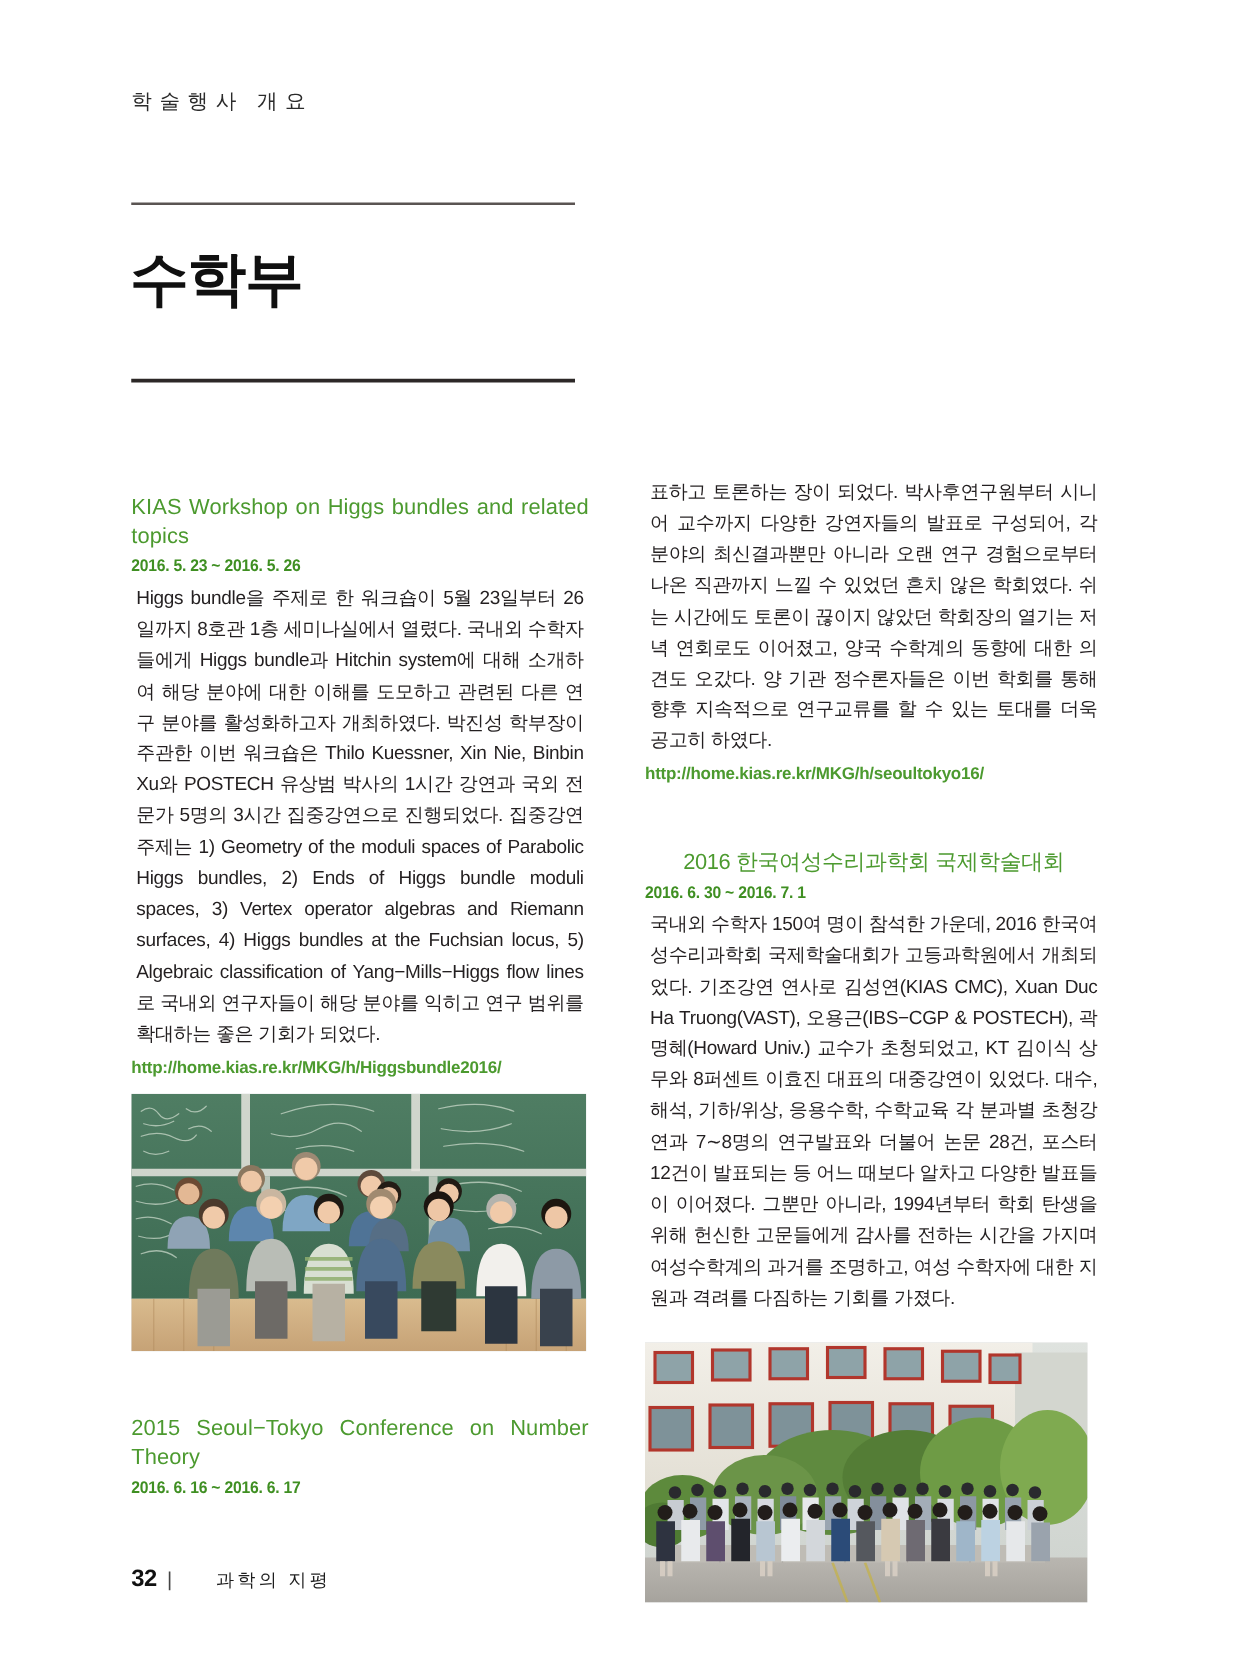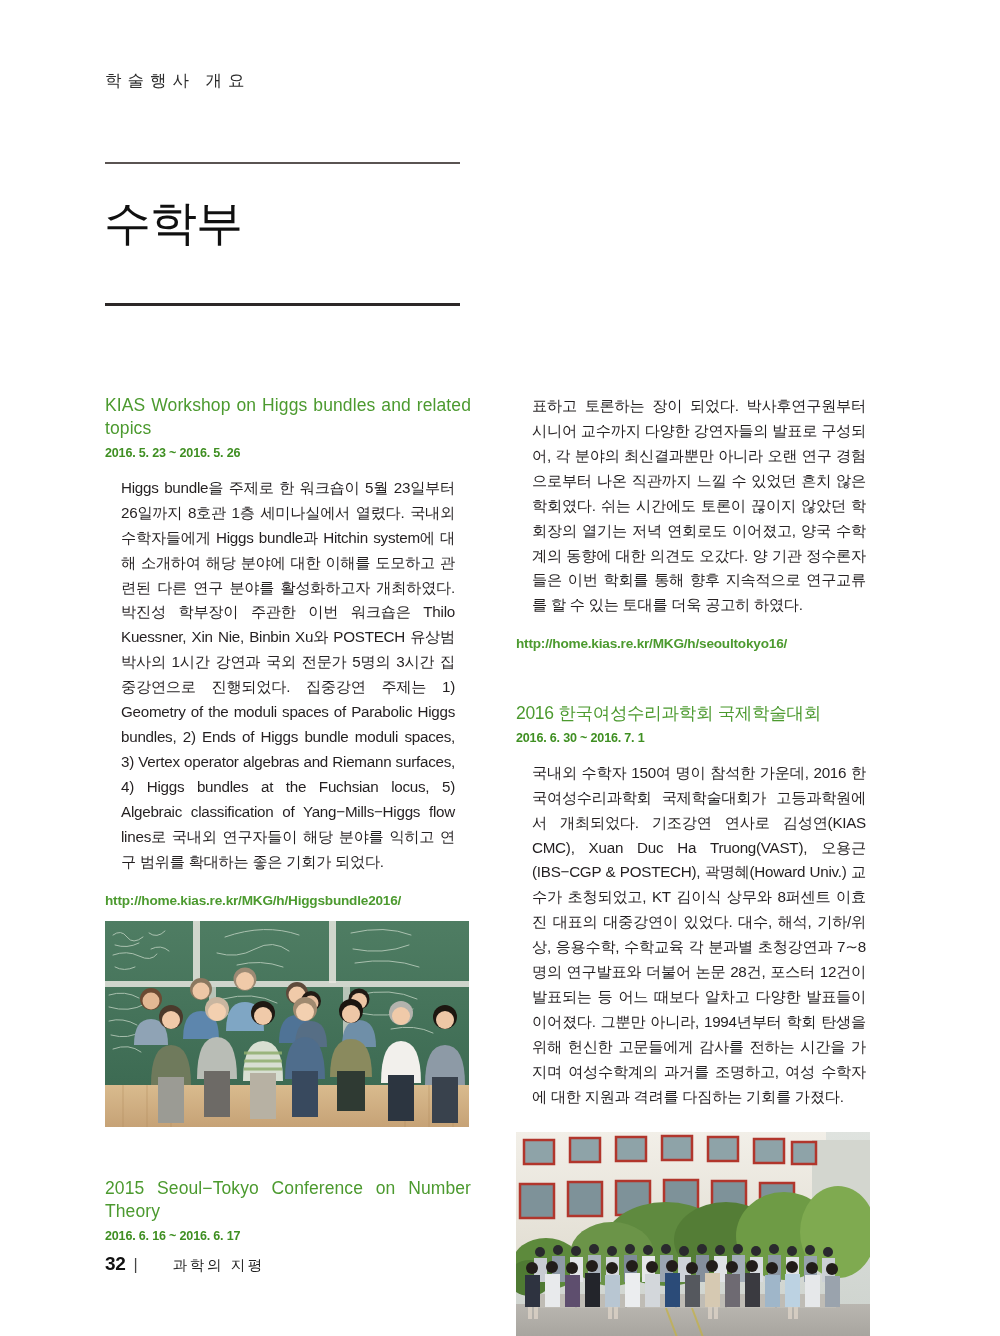--- a/index.html
+++ b/index.html
@@ -43,21 +43,21 @@
     top: 162px;
     width: 355px;
     height: 2px;
     background: #5a5452;
   }
   .dept-title {
     position: absolute;
     left: 104px;
     top: 198px;
     font-size: 47px;
-    font-weight: 400;
+    font-weight: 700;
     letter-spacing: -1px;
     color: #101010;
     line-height: 1.08;
   }
   .rule-bottom {
     position: absolute;
     left: 105px;
     top: 303px;
     width: 355px;
     height: 3px;
@@ -76,36 +76,36 @@
   .art-title {
     color: #4c9a2f;
     font-size: 17.5px;
     line-height: 1.34;
     font-weight: 400;
     margin: 16px 0 4px 0;
     text-align: justify;
     text-justify: inter-word;
     letter-spacing: 0.1px;
   }
-  .art-title.kr { letter-spacing: -0.3px; text-align: left; }
+  .art-title.kr { letter-spacing: -0.3px; text-align: center; }
   .art-date {
     color: #3f8f22;
     font-size: 13.5px;
     font-weight: 700;
     margin: 0 0 7px 0;
     letter-spacing: -0.2px;
     font-stretch: condensed;
     transform: scaleX(0.93);
     transform-origin: left center;
   }
   .art-body {
     font-size: 15.2px;
     line-height: 1.64;
     color: #231f20;
-    margin: 16px;
+    margin: 4px;
     text-align: justify;
     text-justify: inter-word;
     letter-spacing: -0.25px;
     word-break: break-word;
   }
   .art-url {
     color: #4c9a2f;
     font-size: 13.6px;
     font-weight: 700;
     margin: 3px 0 0 0;

